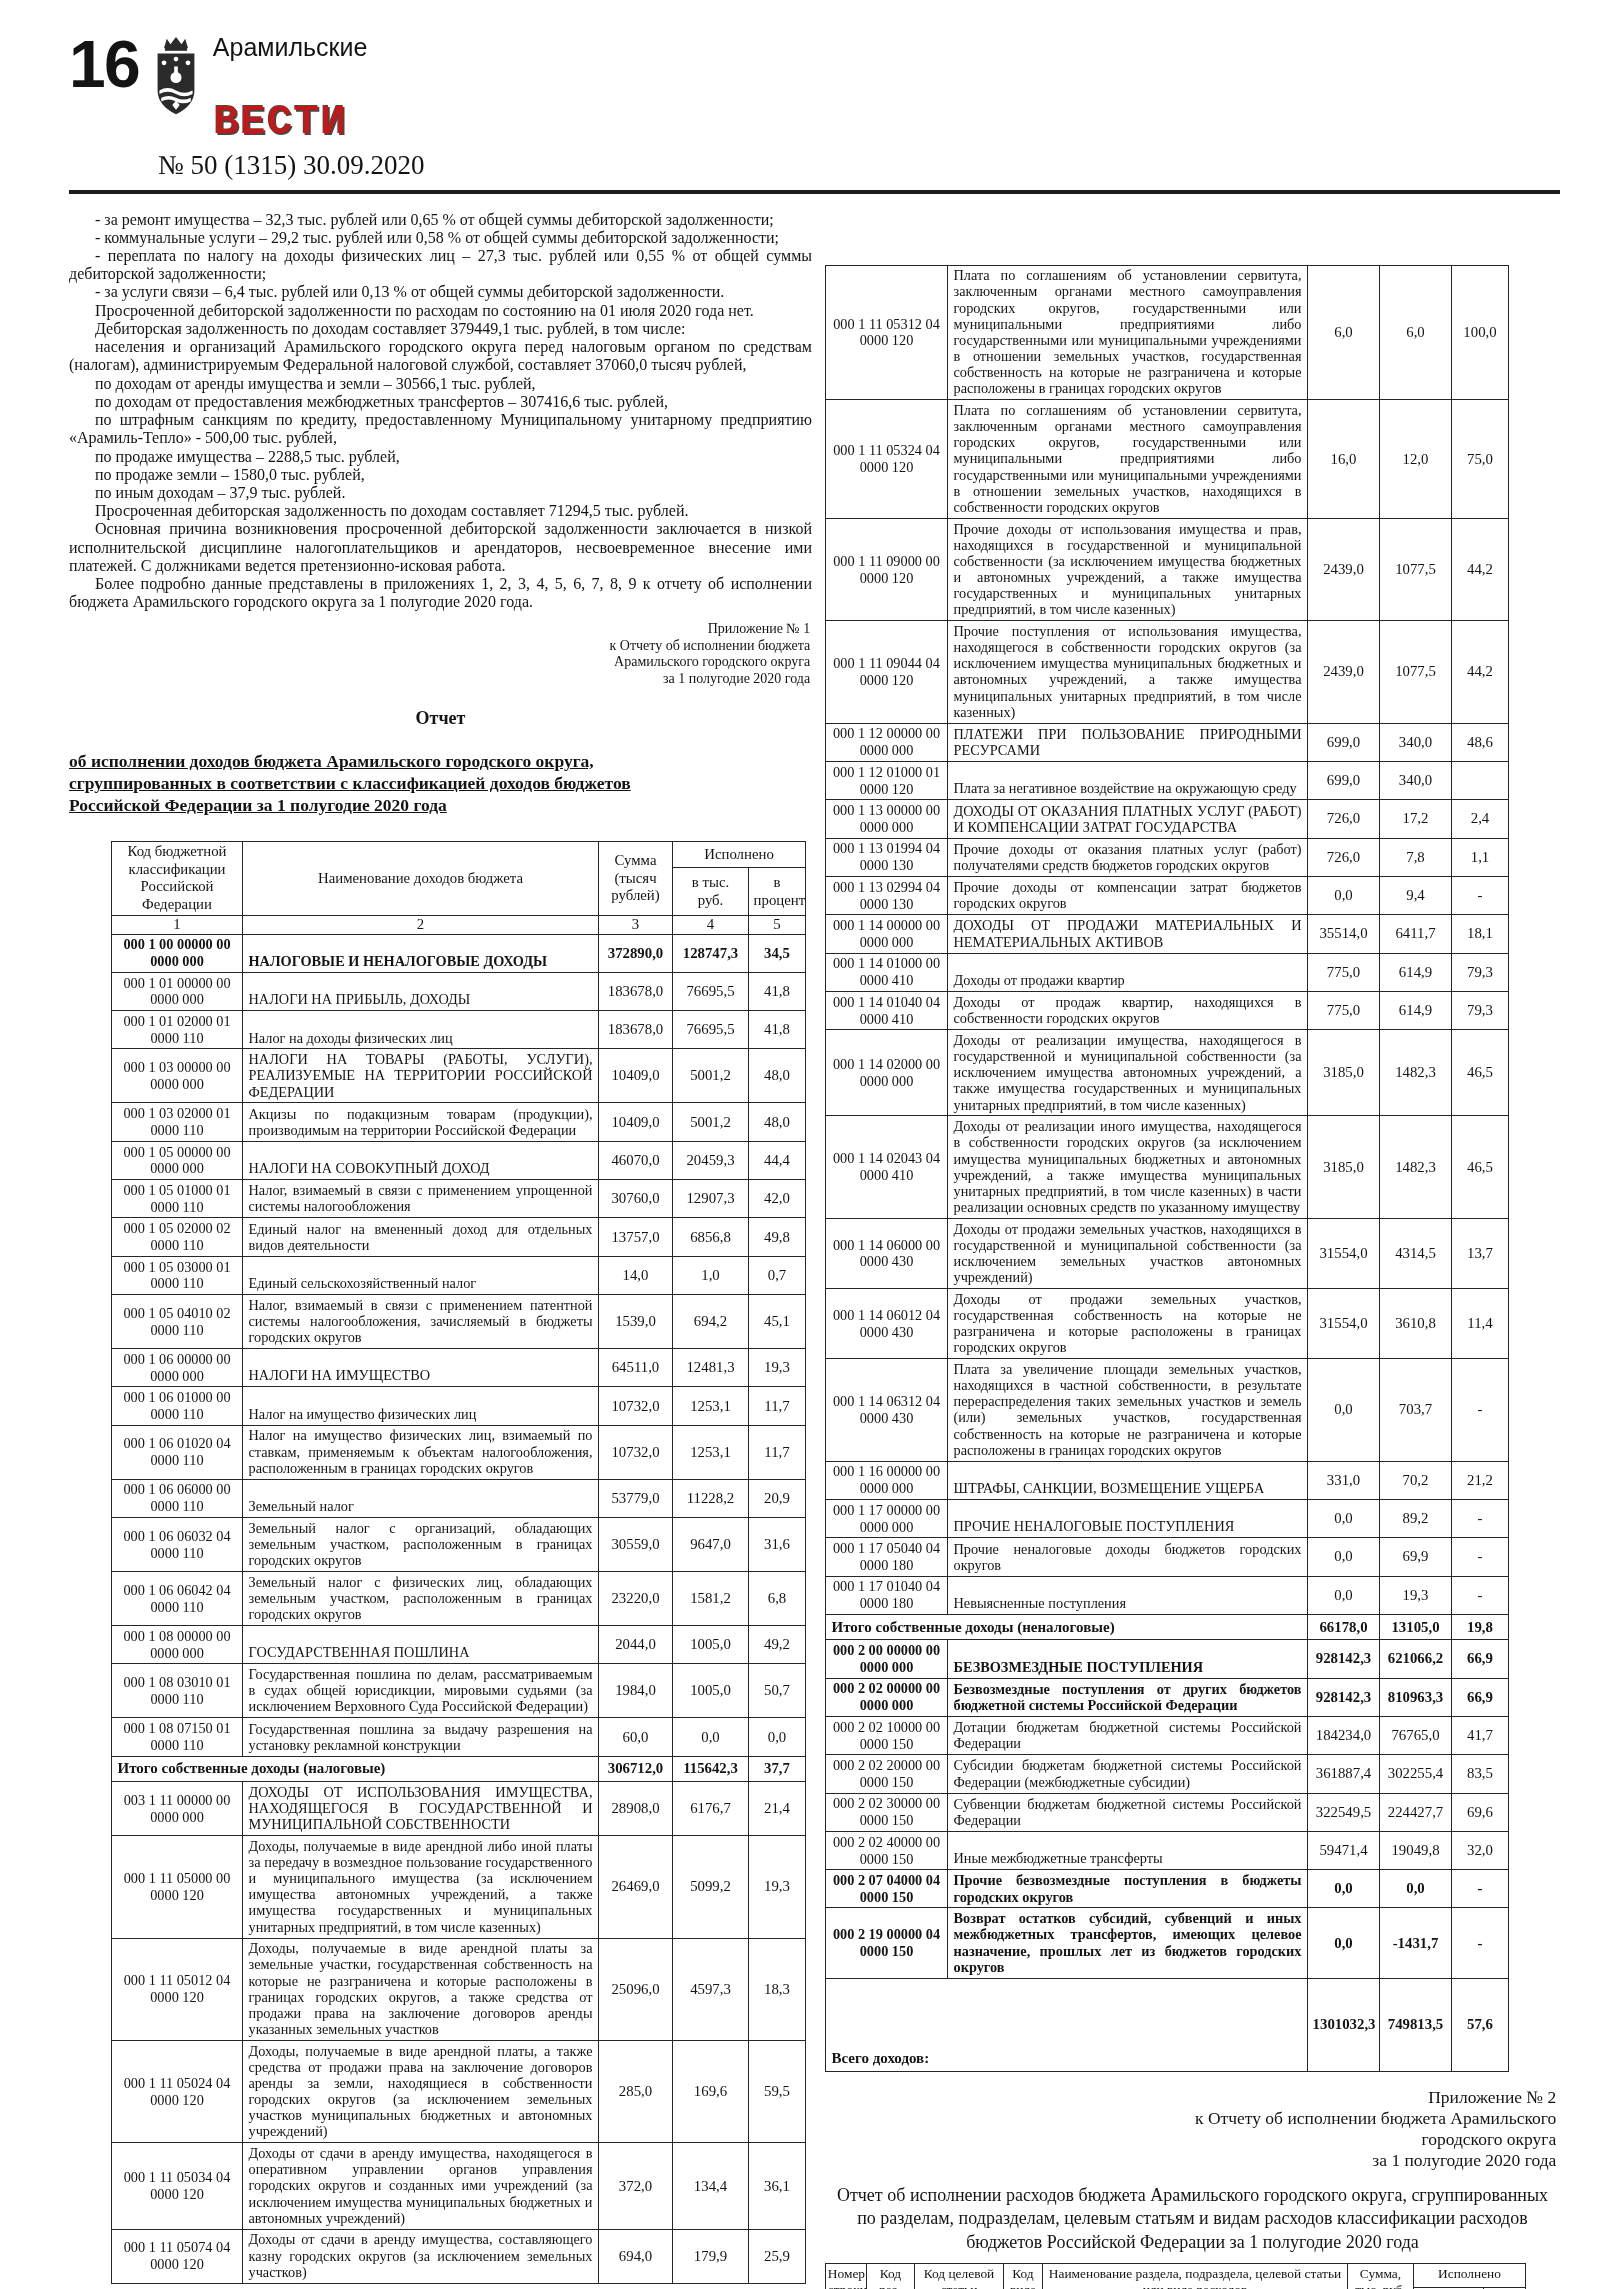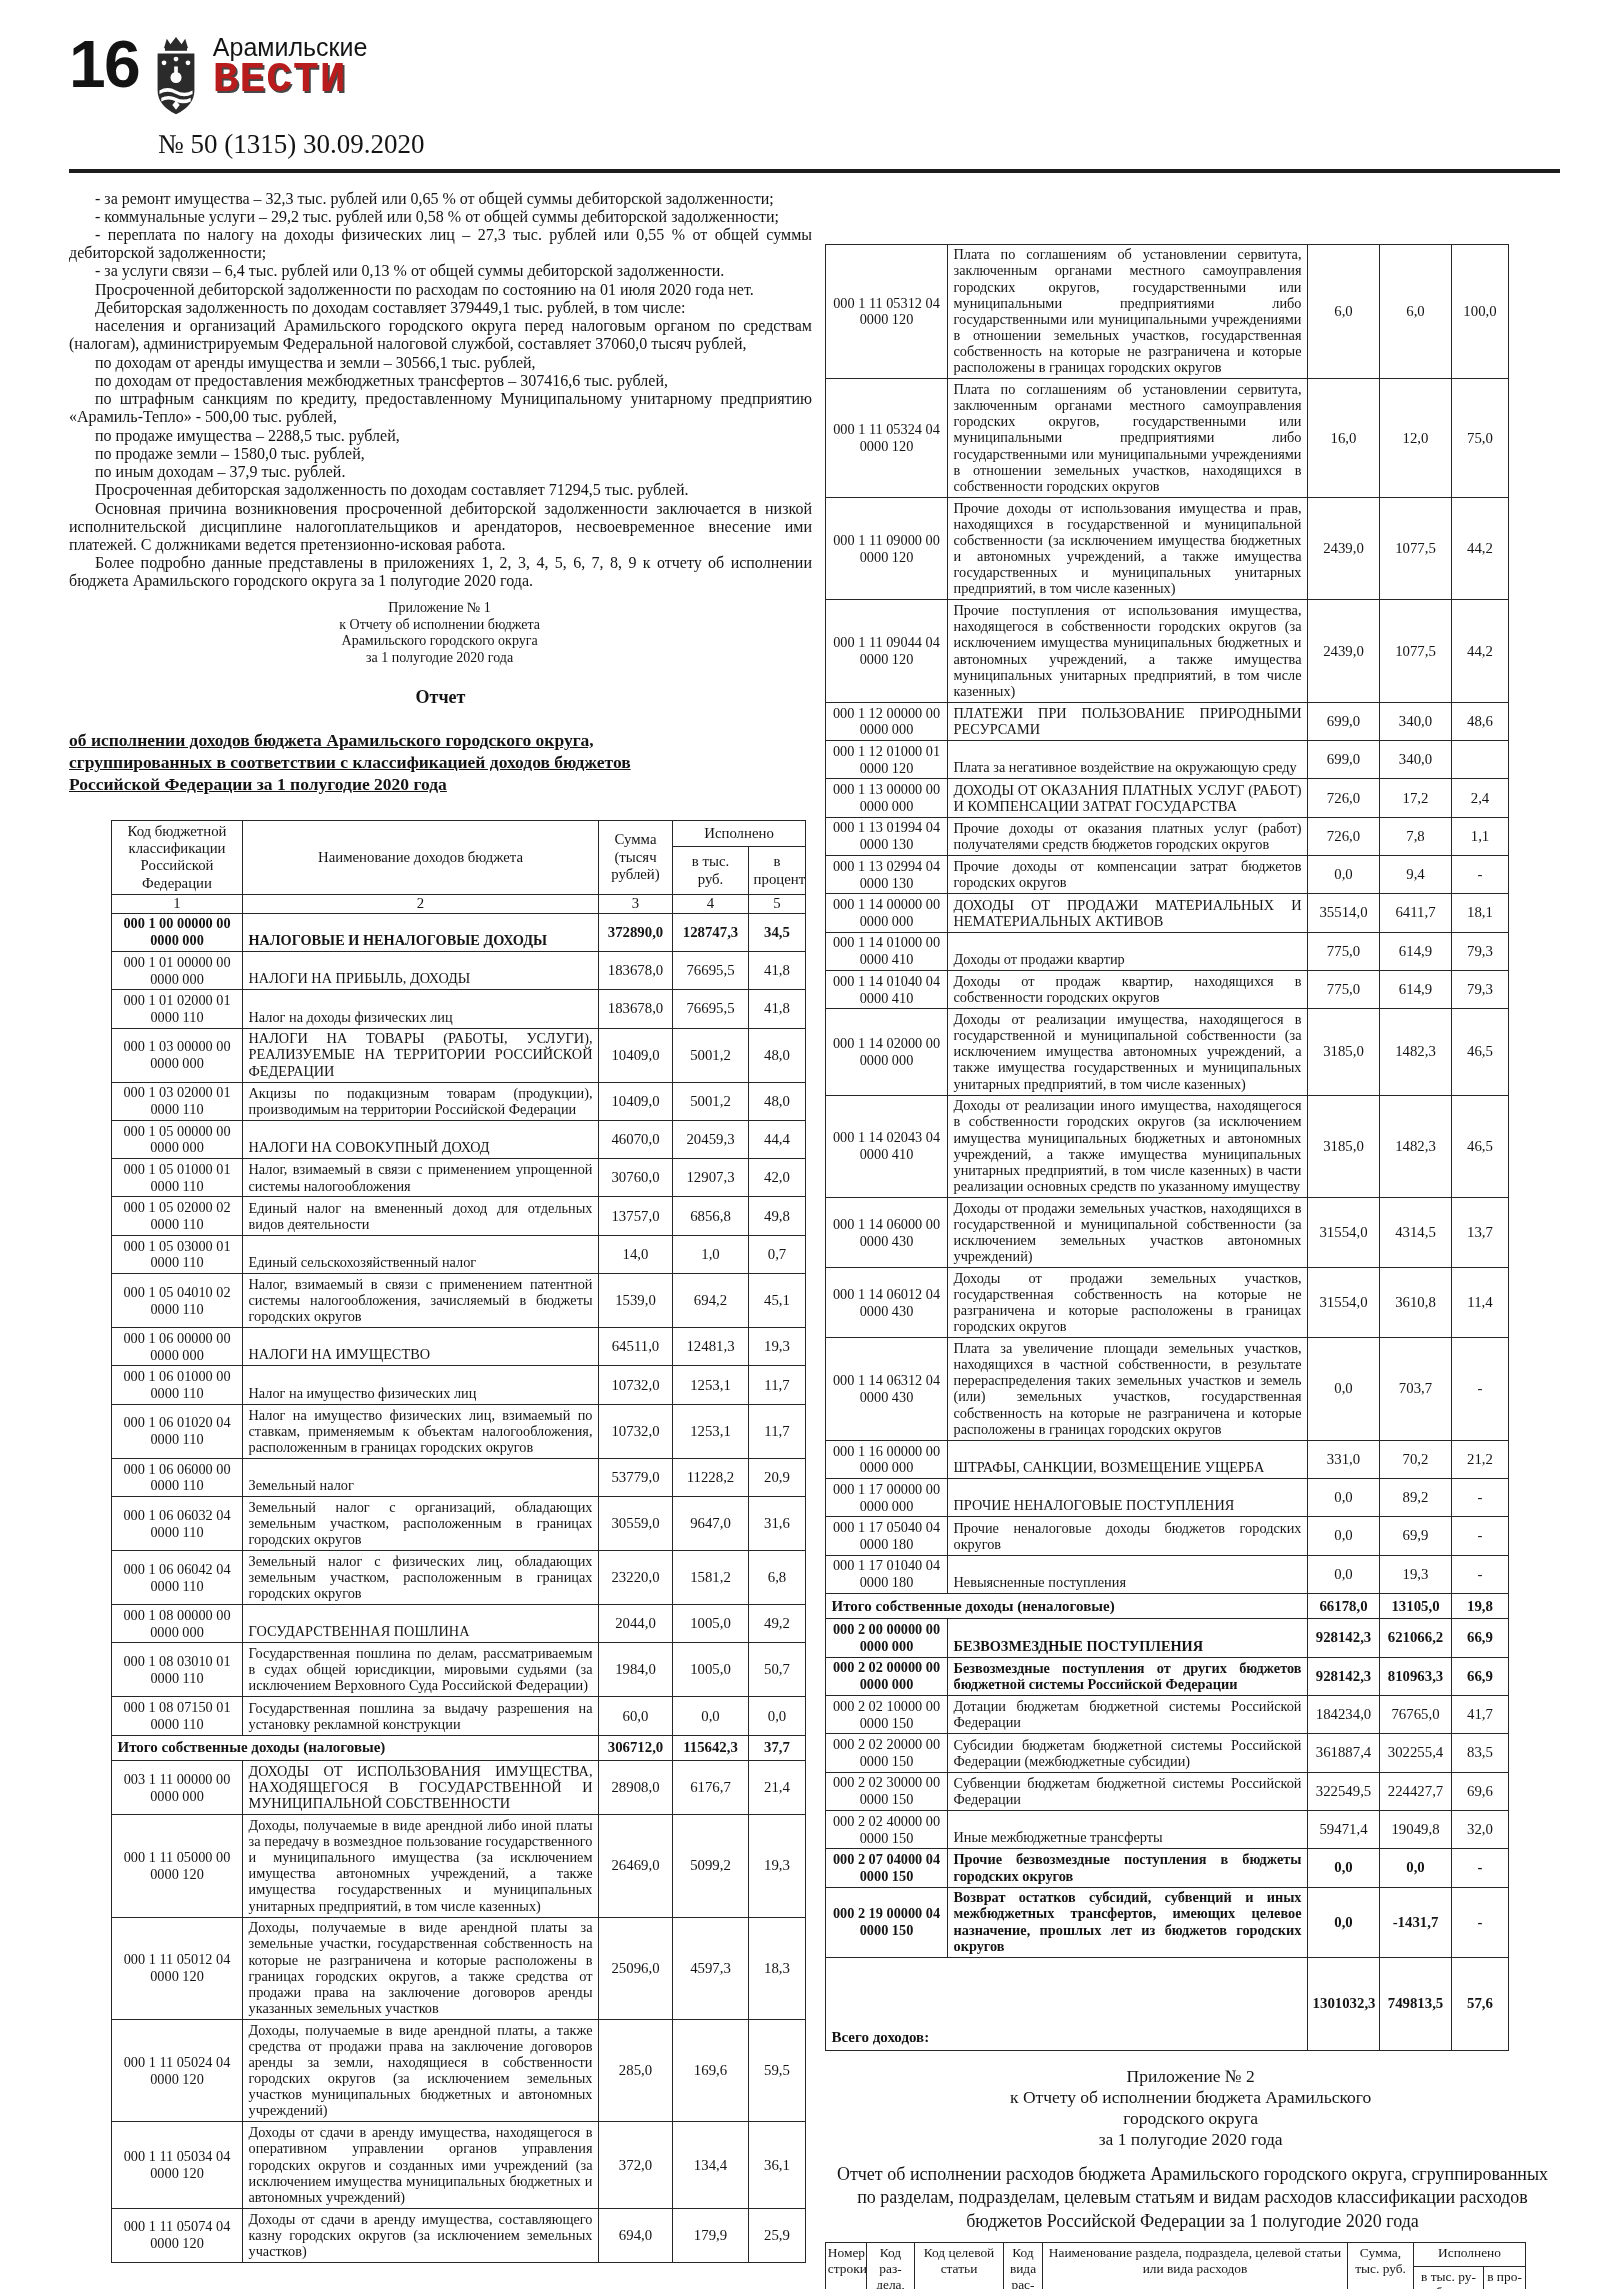--- a/index.html
+++ b/index.html
@@ -5,37 +5,37 @@
   html,body{margin:0;padding:0;background:#ffffff;}
   .page{position:relative;width:1619px;height:2290px;background:#fff;overflow:hidden;
         font-family:"Liberation Serif","DejaVu Serif",serif;color:#141414;border-radius:15px;}
   
   .masthead{display:flex;align-items:flex-start;margin:33px 59px 0 69px;}
   .mast-left{display:flex;flex-direction:column;}
   .mast-row{display:flex;align-items:flex-start;gap:13px;}
   .page-num{font-family:"Liberation Sans","DejaVu Sans",sans-serif;font-weight:bold;
             font-size:66px;line-height:0.95;letter-spacing:-1.8px;}
   .coat{margin-top:3.7px;}
-  .paper-names{display:flex;flex-direction:column;margin-top:1.8px;}
+  .paper-names{display:flex;flex-direction:column;margin-top:1.8px;gap:42px;}
   .paper-top{font-family:"Liberation Sans","DejaVu Sans",sans-serif;font-size:25px;line-height:1.0;}
   .paper-name{font-family:Liberation Mono, monospace;font-weight:bold;
               font-size:43px;line-height:0.95;color:#b91c1c;letter-spacing:0.9px;
               text-shadow:1.8px 1.8px 0 #474747;}
   .issue{font-size:27px;margin:7.4px 0 0 89px;}
   .section-title{font-style:italic;font-weight:bold;font-size:81px;line-height:1.0;
                  margin:13px 249px 0 auto;}
   .head-rule{height:3.7px;background:#1c1c1c;margin:9.2px 59px 0 69px;}
   
   .columns{display:flex;gap:13px;margin:16.6px 59px 0 69px;align-items:flex-start;}
   .col-left{width:744px;}
   .col-right{width:736px;}
   
   .intro p{margin:0;text-indent:26px;text-align:justify;font-size:16px;line-height:1.14;}
   
-  .annex{white-space:pre-line;text-align:center;line-height:1.2;}
+  .annex{white-space:pre-line;text-align:right;line-height:1.2;}
   .annex.small{font-size:14px;margin:9.2px 1.8px 5.5px 0;}
   .annex.big{font-size:17.5px;margin:14.8px 3.7px 3.7px 0;}
   
   .r1-title{text-align:center;font-weight:bold;font-size:18px;margin:20px 0 0 0;}
   .r1-sub{white-space:pre-line;font-weight:bold;font-size:17.5px;
           line-height:1.25;margin:22px 0 24px 0;text-decoration:underline;}
   .r2-title{text-align:center;font-size:18px;line-height:1.3;margin:13px 5.5px 9.2px 5.5px;}
   
   table{border-collapse:collapse;table-layout:fixed;}
   .t1{width:694px;margin-left:42px;}

